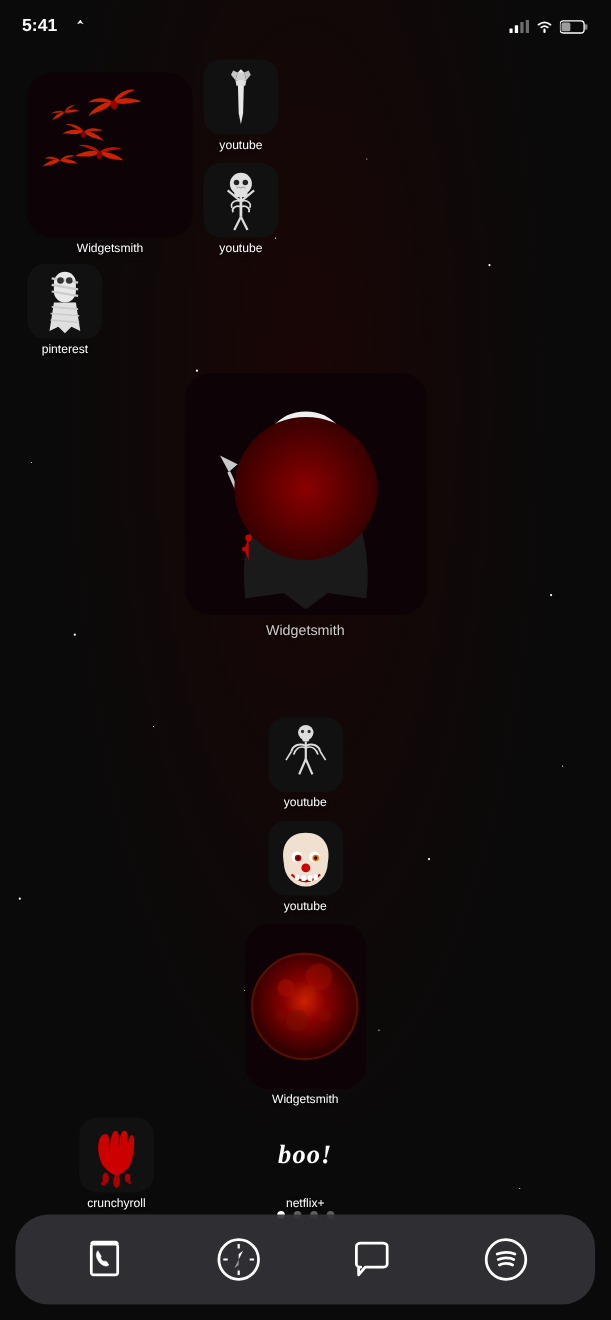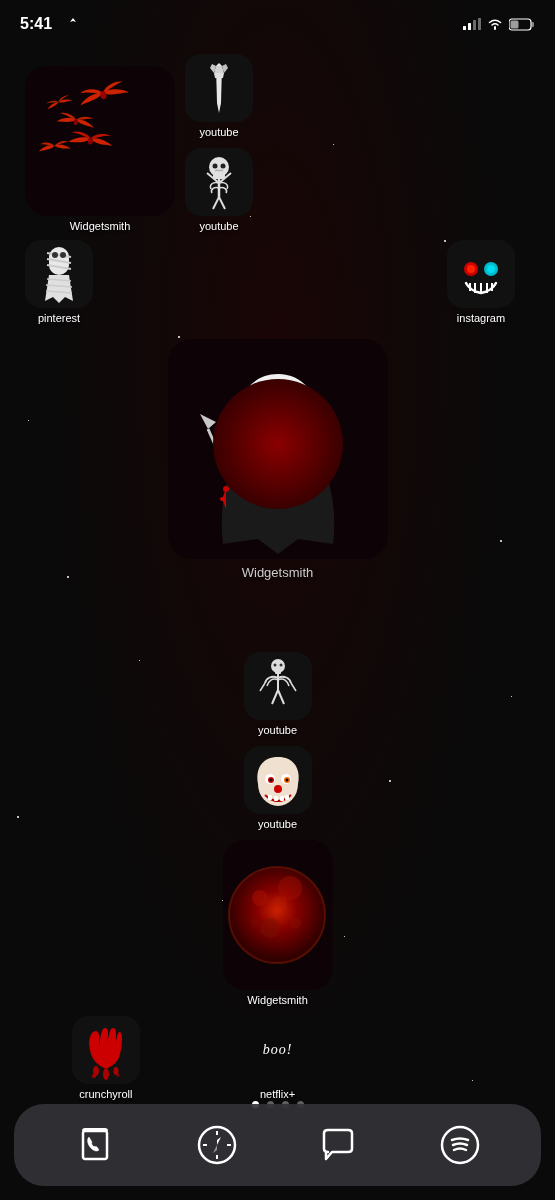--- a/index.html
+++ b/index.html
@@ -321,21 +321,21 @@
 
             <line x1="26" y1="30" x2="14" y2="20" stroke="#ddd" stroke-width="2"></line>
             <line x1="26" y1="30" x2="38" y2="20" stroke="#ddd" stroke-width="2"></line>
           </svg>
         </div>
         <span class="app-label">youtube</span>
       </div>
     </div>
   </div>
 
-  <div style="display:flex; justify-content:space-between; padding: 0 5px; margin-bottom: 15px; gap: 10px; padding-right: 20px;">
+  <div style="display:flex; justify-content:flex-start; padding: 0 5px; margin-bottom: 15px; gap: 10px; padding-right: 20px;">
 
     <div class="app-icon">
       <div class="app-icon-img icon-pinterest" style="background:#111;">
 
         <svg width="52" height="62" viewBox="0 0 52 62">
 
           <rect x="16" y="4" width="20" height="28" rx="10" fill="#e8e8e8"></rect>
 
           <line x1="14" y1="10" x2="38" y2="14" stroke="#ccc" stroke-width="2"></line>
           <line x1="14" y1="16" x2="38" y2="20" stroke="#ccc" stroke-width="2"></line>
@@ -346,42 +346,20 @@
 
           <path d="M16 32 L12 58 L20 54 L26 60 L32 54 L40 58 L36 32 Z" fill="#e0e0e0"></path>
           <line x1="14" y1="36" x2="38" y2="38" stroke="#ccc" stroke-width="1.5"></line>
           <line x1="13" y1="42" x2="39" y2="44" stroke="#ccc" stroke-width="1.5"></line>
           <line x1="13" y1="48" x2="39" y2="50" stroke="#ccc" stroke-width="1.5"></line>
         </svg>
       </div>
       <span class="app-label">pinterest</span>
     </div>
 
-    <div class="app-icon">
-      <div class="app-icon-img icon-instagram" style="background:#111;">
-
-        <svg width="62" height="62" viewBox="0 0 62 62">
-
-          <circle cx="31" cy="31" r="28" fill="#111"></circle>
-
-          <circle cx="21" cy="26" r="7" fill="#cc0000"></circle>
-          <circle cx="41" cy="26" r="7" fill="#00bbcc"></circle>
-          <circle cx="21" cy="26" r="4" fill="#ff2200"></circle>
-          <circle cx="41" cy="26" r="4" fill="#00ddee"></circle>
-
-          <path d="M16 40 Q20 48 31 50 Q42 48 46 40" stroke="white" stroke-width="2.5" fill="none" stroke-linecap="round"></path>
-          <line x1="20" y1="40" x2="20" y2="48" stroke="white" stroke-width="2"></line>
-          <line x1="25" y1="40" x2="25" y2="50" stroke="white" stroke-width="2"></line>
-          <line x1="31" y1="40" x2="31" y2="50" stroke="white" stroke-width="2"></line>
-          <line x1="37" y1="40" x2="37" y2="50" stroke="white" stroke-width="2"></line>
-          <line x1="42" y1="40" x2="42" y2="48" stroke="white" stroke-width="2"></line>
-        </svg>
-      </div>
-      <span class="app-label">instagram</span>
-    </div>
   </div>
 
   <div style="display:flex;flex-direction:column;align-items:center;margin-bottom:10px;">
     <div style="width:220px;height:220px;border-radius:24px;background:#0d0205;overflow:hidden;display:flex;align-items:center;justify-content:center;position:relative;">
 
       <div style="position:absolute;width:130px;height:130px;border-radius:50%;background:radial-gradient(circle, #8b0000 0%, #3a0000 70%, transparent 100%);top:40px;left:45px;"></div>
 
       <svg width="200" height="210" viewBox="0 0 200 210">
 
         <path d="M70 100 C50 120 40 160 45 200 L80 195 L100 210 L120 195 L155 200 C160 160 150 120 130 100 Z" fill="#1a1a1a"></path>
@@ -504,21 +482,21 @@
           <ellipse cx="40" cy="52" rx="2.5" ry="4" fill="#aa0000"></ellipse>
           <circle cx="18" cy="57" r="2" fill="#aa0000"></circle>
           <circle cx="42" cy="56" r="1.5" fill="#990000"></circle>
         </svg>
       </div>
       <span class="app-label">crunchyroll</span>
     </div>
 
     <div class="app-icon">
       <div class="app-icon-img icon-disney" style="background:#0a0a0a;display:flex;align-items:center;justify-content:center;">
-        <div class="boo-text" style="font-size:14px;font-weight:400;color:white;letter-spacing:1px;font-family:serif;font-style:italic;">boo!</div>
+        <div class="boo-text" style="font-size:24px;font-weight:700;color:white;letter-spacing:1px;font-family:serif;font-style:italic;">boo!</div>
       </div>
       <span class="app-label">netflix+</span>
     </div>
 
     <div style="width:110px;"></div>
 
   </div>
 
 </div>
 

